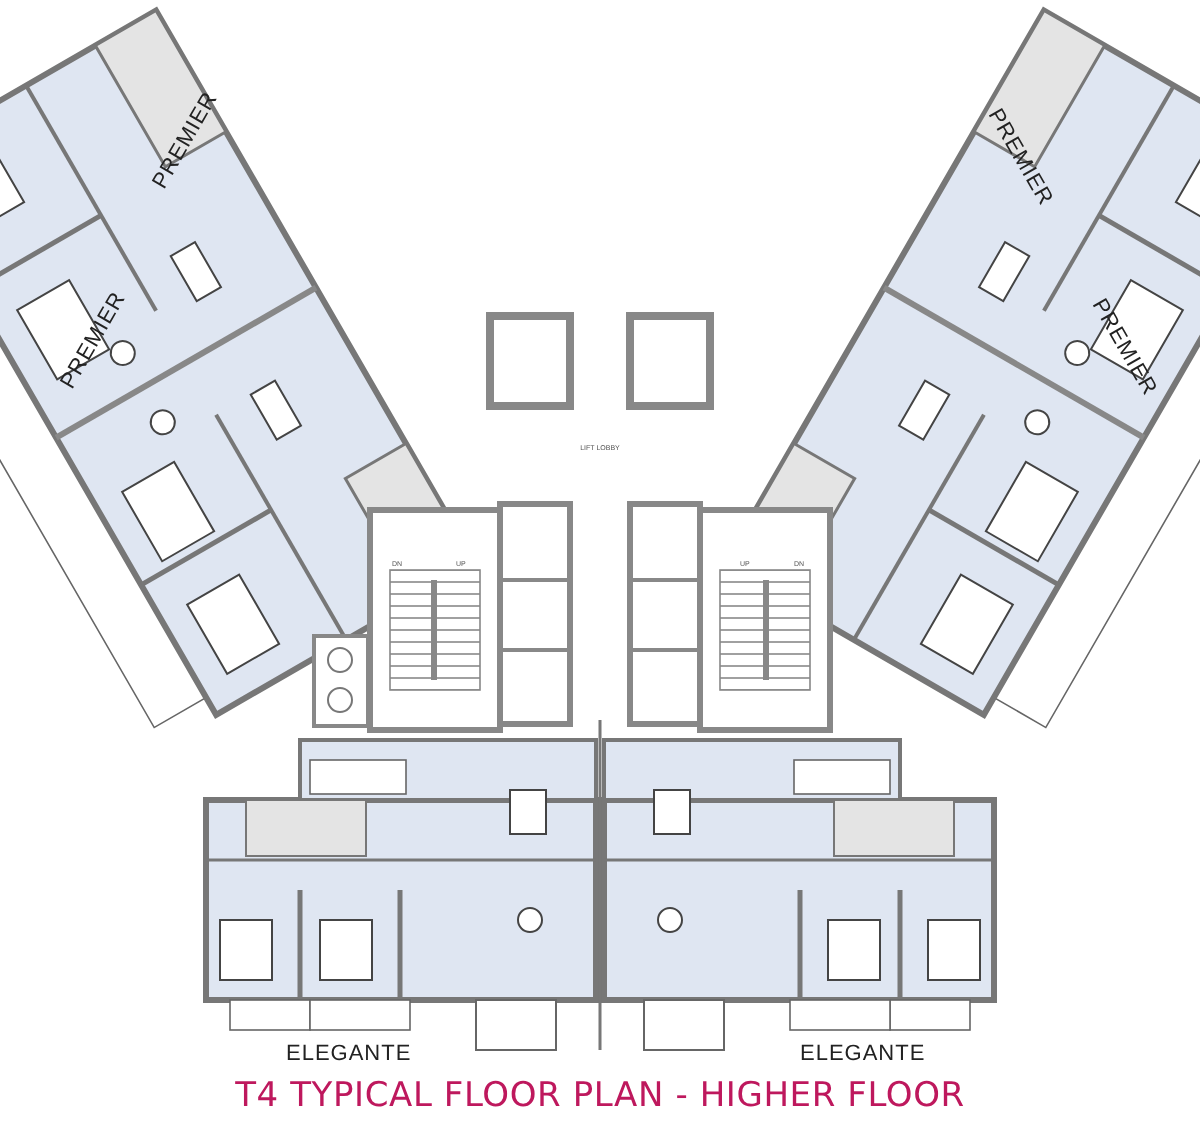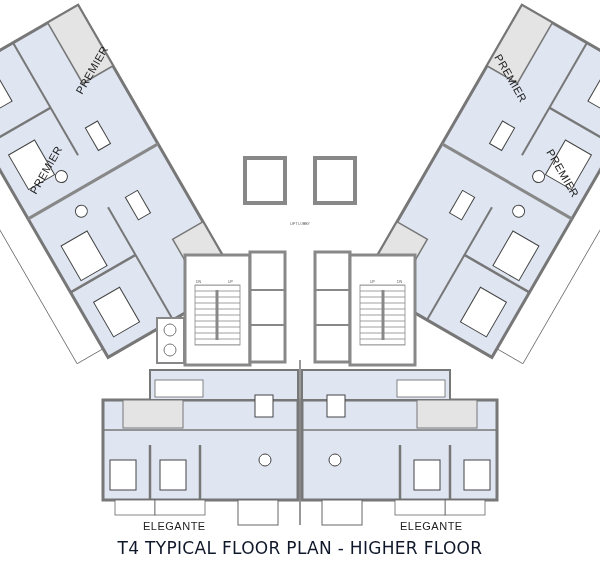--- a/index.html
+++ b/index.html
@@ -1,21 +1,21 @@
 <!DOCTYPE html>
 <html><head>
 <meta charset="utf-8">
 <style>
   html,body{margin:0;padding:0;background:#ffffff;}
   body{width:600px;height:565px;position:relative;overflow:hidden;font-family:"Liberation Sans",sans-serif;}
   #plan{position:absolute;left:0;top:0;width:600px;height:565px;}
   .lbl{position:absolute;font-family:"Liberation Sans",sans-serif;color:#222;letter-spacing:0.5px;}
   .premier{font-size:11px;}
   .elegante{font-size:11px;}
-  .title{position:absolute;left:0;width:600px;top:538px;text-align:center;font-size:17px;color:#0f172a;font-family:"DejaVu Sans",sans-serif;letter-spacing:0.3px;}
+  .title{position:absolute;left:0;width:600px;top:538px;text-align:center;font-size:17px;color:#be185d;font-family:"DejaVu Sans",sans-serif;letter-spacing:0.3px;}
 </style>
 </head>
 <body>
 
 <svg id="plan" viewBox="0 0 600 565" xmlns="http://www.w3.org/2000/svg">
   <defs>
     <pattern id="stairs" width="6" height="6" patternUnits="userSpaceOnUse">
       <line x1="0" y1="3" x2="6" y2="3" stroke="#888" stroke-width="0.8"></line>
     </pattern>
   </defs>

